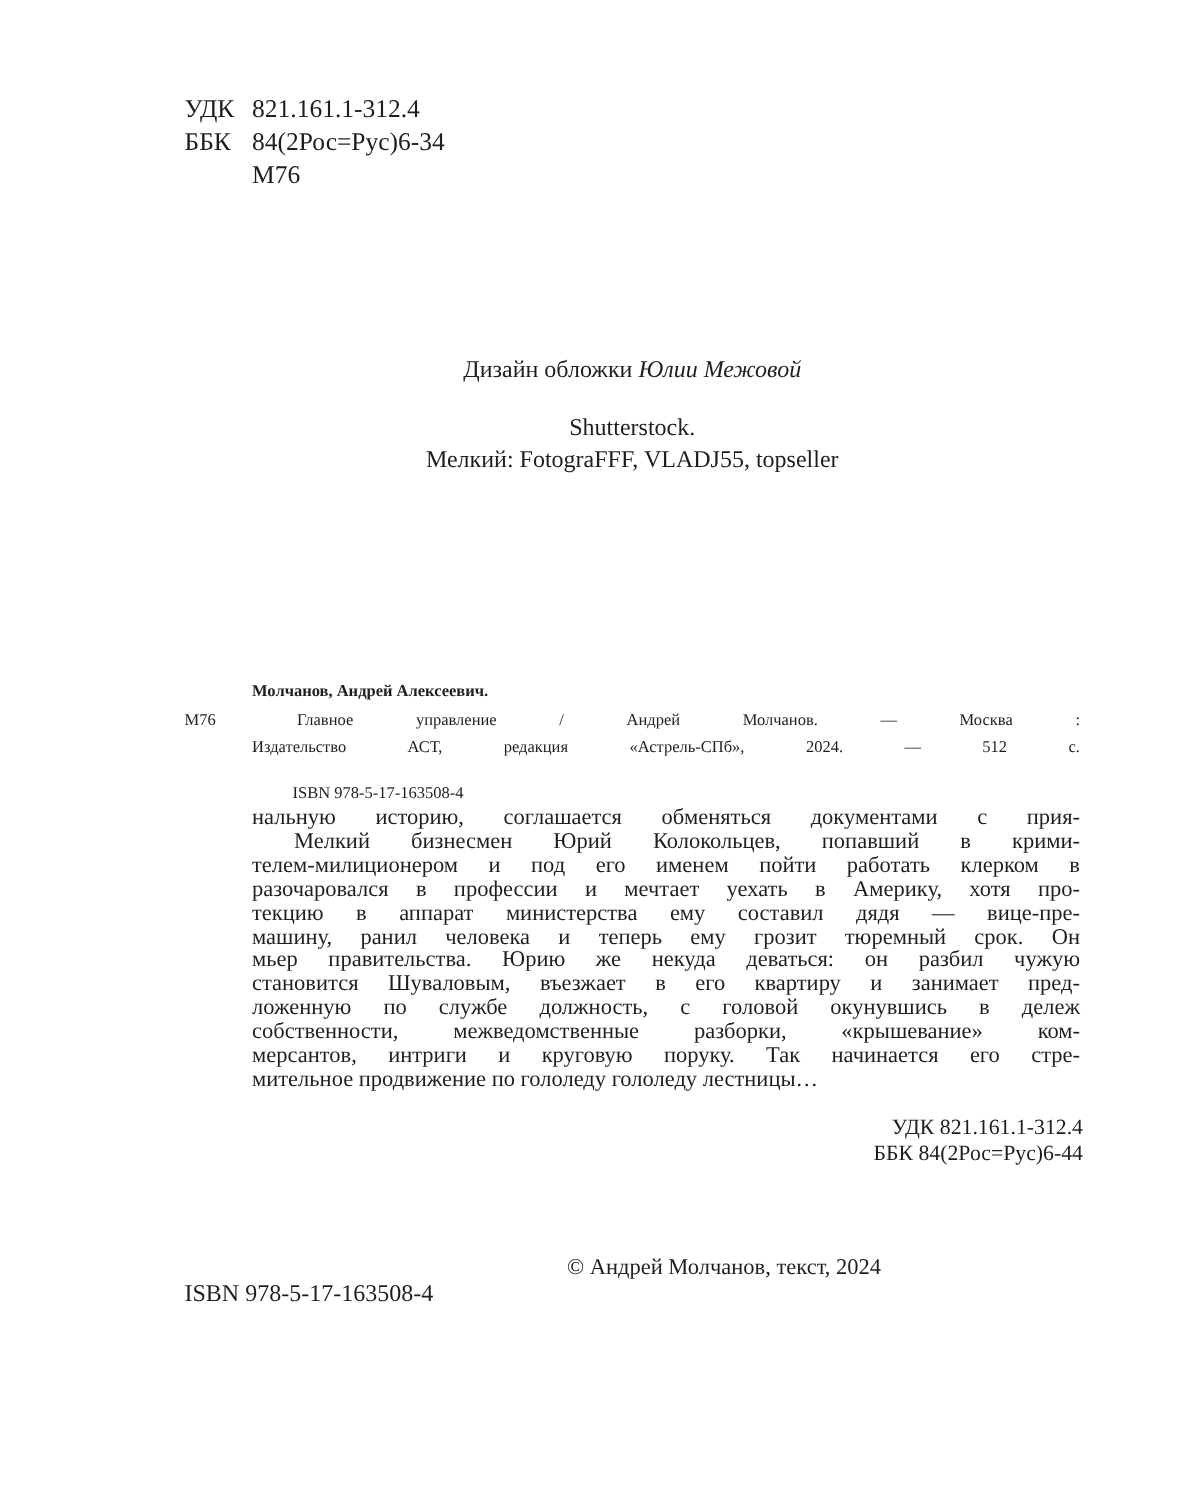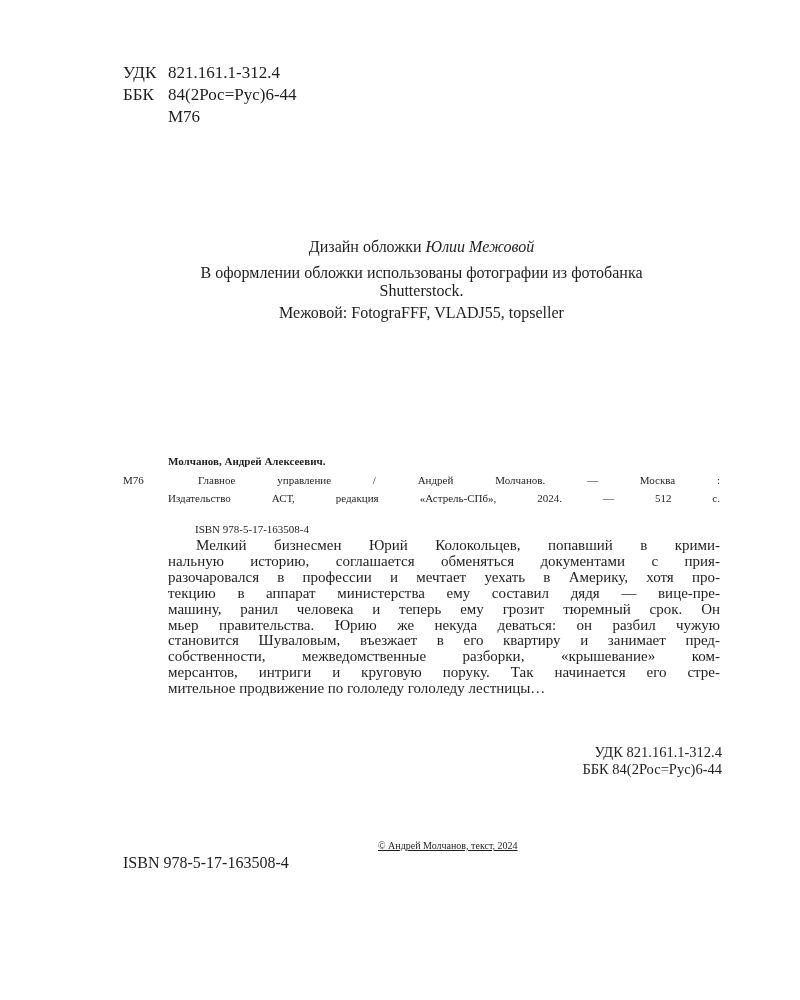--- a/index.html
+++ b/index.html
@@ -27,21 +27,21 @@
   
   .credits {
     position: absolute;
     left: 123px;
     top: 238px;
     width: 597px;
     text-align: center;
     font-size: 16px;
     line-height: 18.5px;
   }
-  .credits .designer-line { margin-bottom: 7px; }
+  .credits .designer-line { margin-bottom: 20px; }
   .credits .designer { font-style: italic; }
   .credits .authors-line { margin-top: 3px; }
 
   
   .catalog {
     position: absolute;
     left: 123px;
     top: 452px;
     width: 597px;
     font-size: 11px;
@@ -100,72 +100,72 @@
     position: absolute;
     left: 0;
     top: 17px;
     font-size: 16px;
     white-space: nowrap;
   }
   .footer .copyrights {
     position: absolute;
     left: 255px;
     top: 0;
-    font-size: 10px;
+    font-size: 15px;
     line-height: 17.5px;
     white-space: nowrap;
-    text-decoration: underline;
   }
 </style>
 </head>
 <body>
 
 <div class="page">
 
   <div class="top-codes">
     <div>
       <span class="code-label">УДК</span><span>821.161.1-312.4</span>
     </div>
     <div>
-      <span class="code-label">ББК</span><span>84(2Рос=Рус)6-44</span>
+      <span class="code-label">ББК</span><span>84(2Рос=Рус)6-34</span>
     </div>
     <div>
       <span class="code-label"></span><span>М76</span>
     </div>
   </div>
 
   <div class="credits">
     <div class="designer-line">
       <span>Дизайн обложки </span><span class="designer">Юлии Межовой</span>
     </div>
-    <div>В оформлении обложки использованы фотографии из фотобанка</div>
     <div>Shutterstock.</div>
-    <div class="authors-line">Межовой: FotograFFF, VLADJ55, topseller</div>
+    <div class="authors-line">Мелкий: FotograFFF, VLADJ55, topseller</div>
   </div>
 
   <div class="catalog">
     <div class="heading">Молчанов, Андрей Алексеевич.</div>
     <div class="desc-wrap">
       <span class="author-sign">М76</span>
       <div class="desc-lines">
         <div class="desc-line first">Главное управление / Андрей Молчанов. — Москва :</div>
         <div class="desc-line">Издательство АСТ, редакция «Астрель-СПб», 2024. — 512 с.</div>
       </div>
     </div>
     <div class="isbn">ISBN 978-5-17-163508-4</div>
   </div>
 
   <div class="annotation">
+    <div class="a-line">нальную историю, соглашается обменяться документами с прия-</div>
     <div class="a-line first">Мелкий бизнесмен Юрий Колокольцев, попавший в крими-</div>
-    <div class="a-line">нальную историю, соглашается обменяться документами с прия-</div>
+    <div class="a-line">телем-милиционером и под его именем пойти работать клерком в</div>
     <div class="a-line">разочаровался в профессии и мечтает уехать в Америку, хотя про-</div>
     <div class="a-line">текцию в аппарат министерства ему составил дядя — вице-пре-</div>
     <div class="a-line">машину, ранил человека и теперь ему грозит тюремный срок. Он</div>
     <div class="a-line">мьер правительства. Юрию же некуда деваться: он разбил чужую</div>
     <div class="a-line">становится Шуваловым, въезжает в его квартиру и занимает пред-</div>
+    <div class="a-line">ложенную по службе должность, с головой окунувшись в дележ</div>
     <div class="a-line">собственности, межведомственные разборки, «крышевание» ком-</div>
     <div class="a-line">мерсантов, интриги и круговую поруку. Так начинается его стре-</div>
     <div class="a-line last">мительное продвижение по гололеду гололеду лестницы…</div>
   </div>
 
   <div class="bottom-codes">
     <div>УДК 821.161.1-312.4</div>
     <div>ББК 84(2Рос=Рус)6-44</div>
   </div>
 

